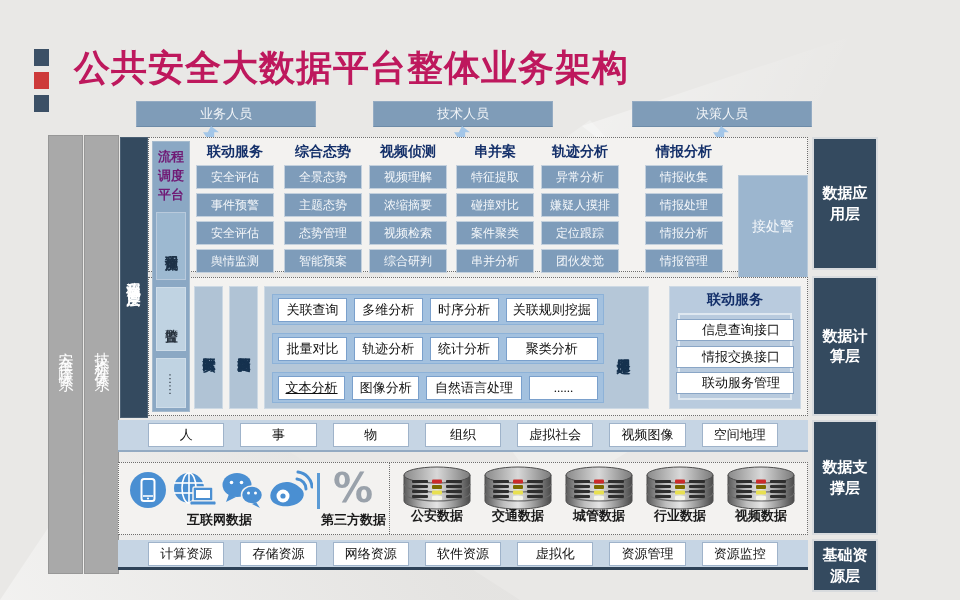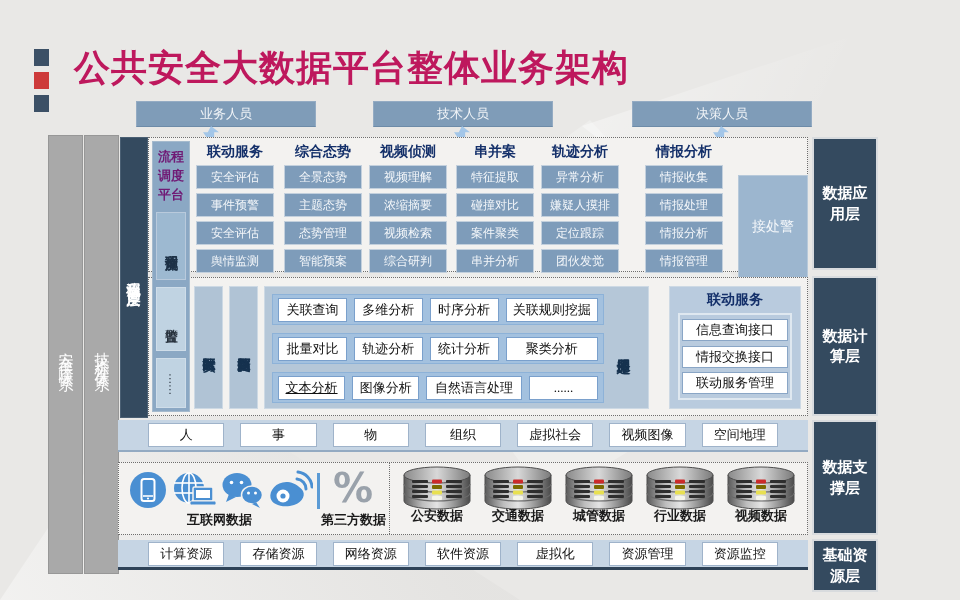--- a/index.html
+++ b/index.html
@@ -70,21 +70,21 @@
     box-sizing:border-box;display:flex;align-items:center;gap:7px;padding:0 5px;}
   .svc-cell{height:22px;background:#fff;border:1px solid #7aa0cc;display:flex;align-items:center;justify-content:center;
     font-family:"Liberation Serif",serif;font-size:13px;color:#111;}
   .gs-label{position:absolute;right:4px;top:0;bottom:0;width:40px;display:flex;align-items:center;justify-content:center;
     writing-mode:vertical-rl;text-orientation:upright;font-weight:bold;font-size:14px;color:#16324f;}
   .linkage{position:absolute;left:520px;top:8px;width:132px;height:123px;background:#b9cbde;border:1px solid #cdd9e4;box-sizing:border-box;}
   .linkage-title{text-align:center;font-weight:bold;font-size:14px;color:#14306a;margin-top:4px;}
   .linkage-inner{position:absolute;left:8px;right:8px;top:26px;bottom:8px;border:2px solid #dfe8f0;
     display:flex;flex-direction:column;justify-content:space-evenly;align-items:center;}
   .linkage-cell{width:104px;height:20px;background:#fff;border:1px solid #8aa6c6;display:flex;align-items:center;justify-content:center;
-    font-family:"Liberation Serif",serif;font-size:13px;color:#111;}
+    font-family:"Liberation Serif",serif;font-size:13px;color:#111;padding-left:12px;}
 
   
   .blue-strip{position:absolute;left:118px;width:690px;background:#c6d5e4;display:flex;align-items:center;gap:16px;
     padding:0 30px;box-sizing:border-box;}
   .strip-cell{flex:1;height:22px;background:#fff;border:1px solid #9fb3ca;display:flex;align-items:center;justify-content:center;
     font-family:"Liberation Serif",serif;font-size:13px;color:#111;}
 
   
   .support-box{position:absolute;left:118px;top:462px;width:690px;height:73px;background:#f3f2f0;
     border:1.5px dotted #6e6e6e;box-sizing:border-box;}

